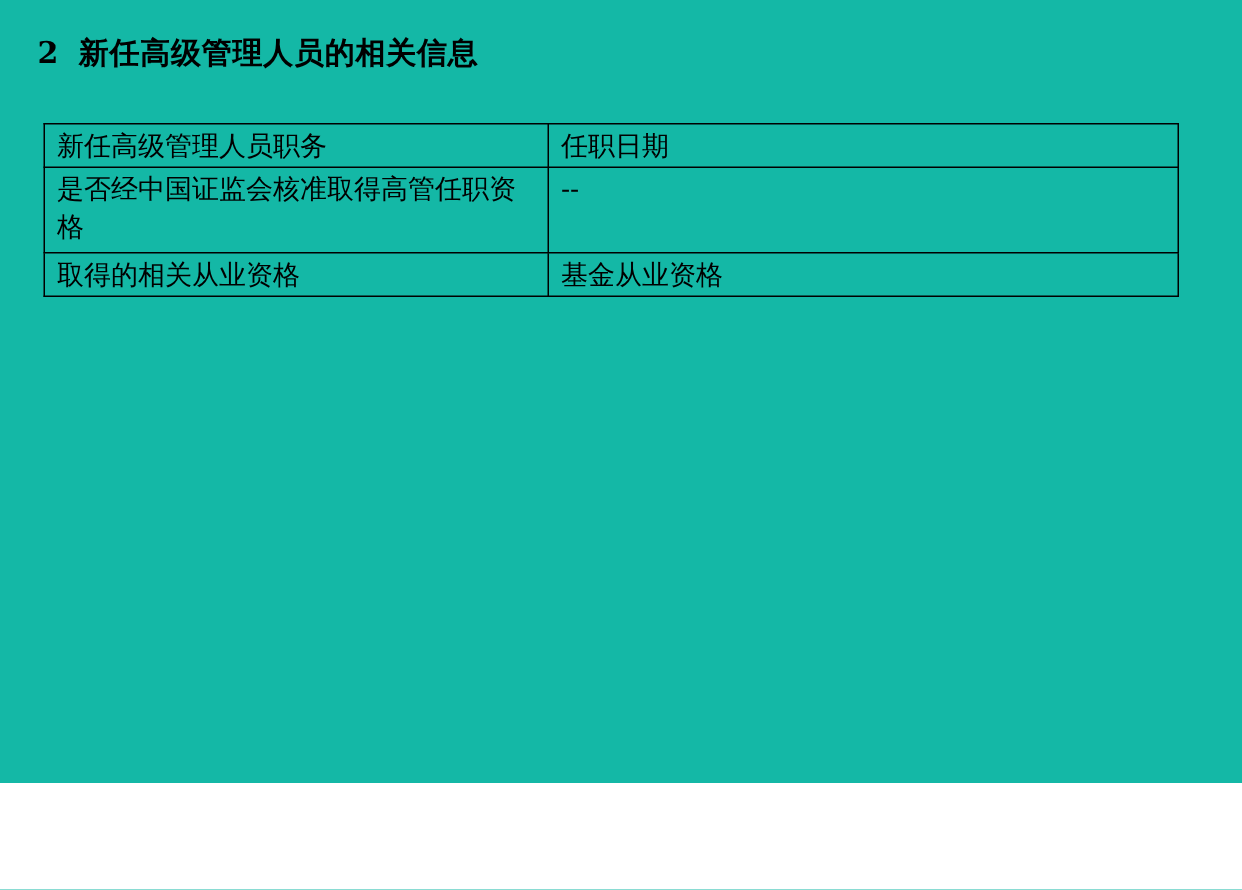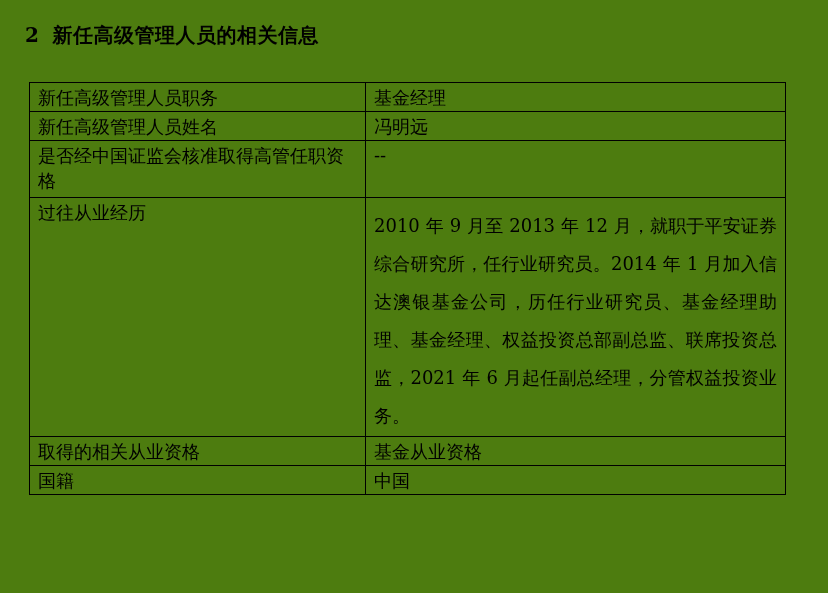--- a/index.html
+++ b/index.html
@@ -5,22 +5,22 @@
   html, body {
     margin: 0;
     padding: 0;
     background: #ffffff;
     color: #000000;
     font-family: "DejaVu Serif", "Liberation Serif", serif;
   }
   .page {
     position: relative;
     width: 828px;
-    height: 593px;
-    background: #4d7c0f;
+    height: 522px;
+    background: #14b8a6;
     overflow: hidden;
   }
   .doc-title {
     position: absolute;
     left: 25px;
     top: 22px;
     font-size: 20px;
     font-weight: bold;
     letter-spacing: 0.5px;
     white-space: nowrap;
@@ -66,40 +66,26 @@
   </div>
 
   <table class="info-table">
     <colgroup>
       <col class="c-label">
       <col class="c-value">
     </colgroup>
     <tbody>
         <tr class="row-normal">
           <td class="label-cell">新任高级管理人员职务</td>
-          <td class="value-cell">基金经理</td>
-        </tr>
-        <tr class="row-normal">
-          <td class="label-cell">新任高级管理人员姓名</td>
-          <td class="value-cell">冯明远</td>
+          <td class="value-cell">任职日期</td>
         </tr>
         <tr class="row-double">
           <td class="label-cell">是否经中国证监会核准取得高管任职资格</td>
           <td class="value-cell">--</td>
         </tr>
-        <tr class="row-tall">
-          <td class="label-cell">过往从业经历</td>
-          <td class="value-cell">
-            <p>2010 年 9 月至 2013 年 12 月，就职于平安证券综合研究所，任行业研究员。2014 年 1 月加入信达澳银基金公司，历任行业研究员、基金经理助理、基金经理、权益投资总部副总监、联席投资总监，2021 年 6 月起任副总经理，分管权益投资业务。</p>
-          </td>
-        </tr>
         <tr class="row-normal">
           <td class="label-cell">取得的相关从业资格</td>
           <td class="value-cell">基金从业资格</td>
-        </tr>
-        <tr class="row-normal">
-          <td class="label-cell">国籍</td>
-          <td class="value-cell">中国</td>
         </tr>
       </tbody>
   </table>
 
 </div>
 
 </body></html>

